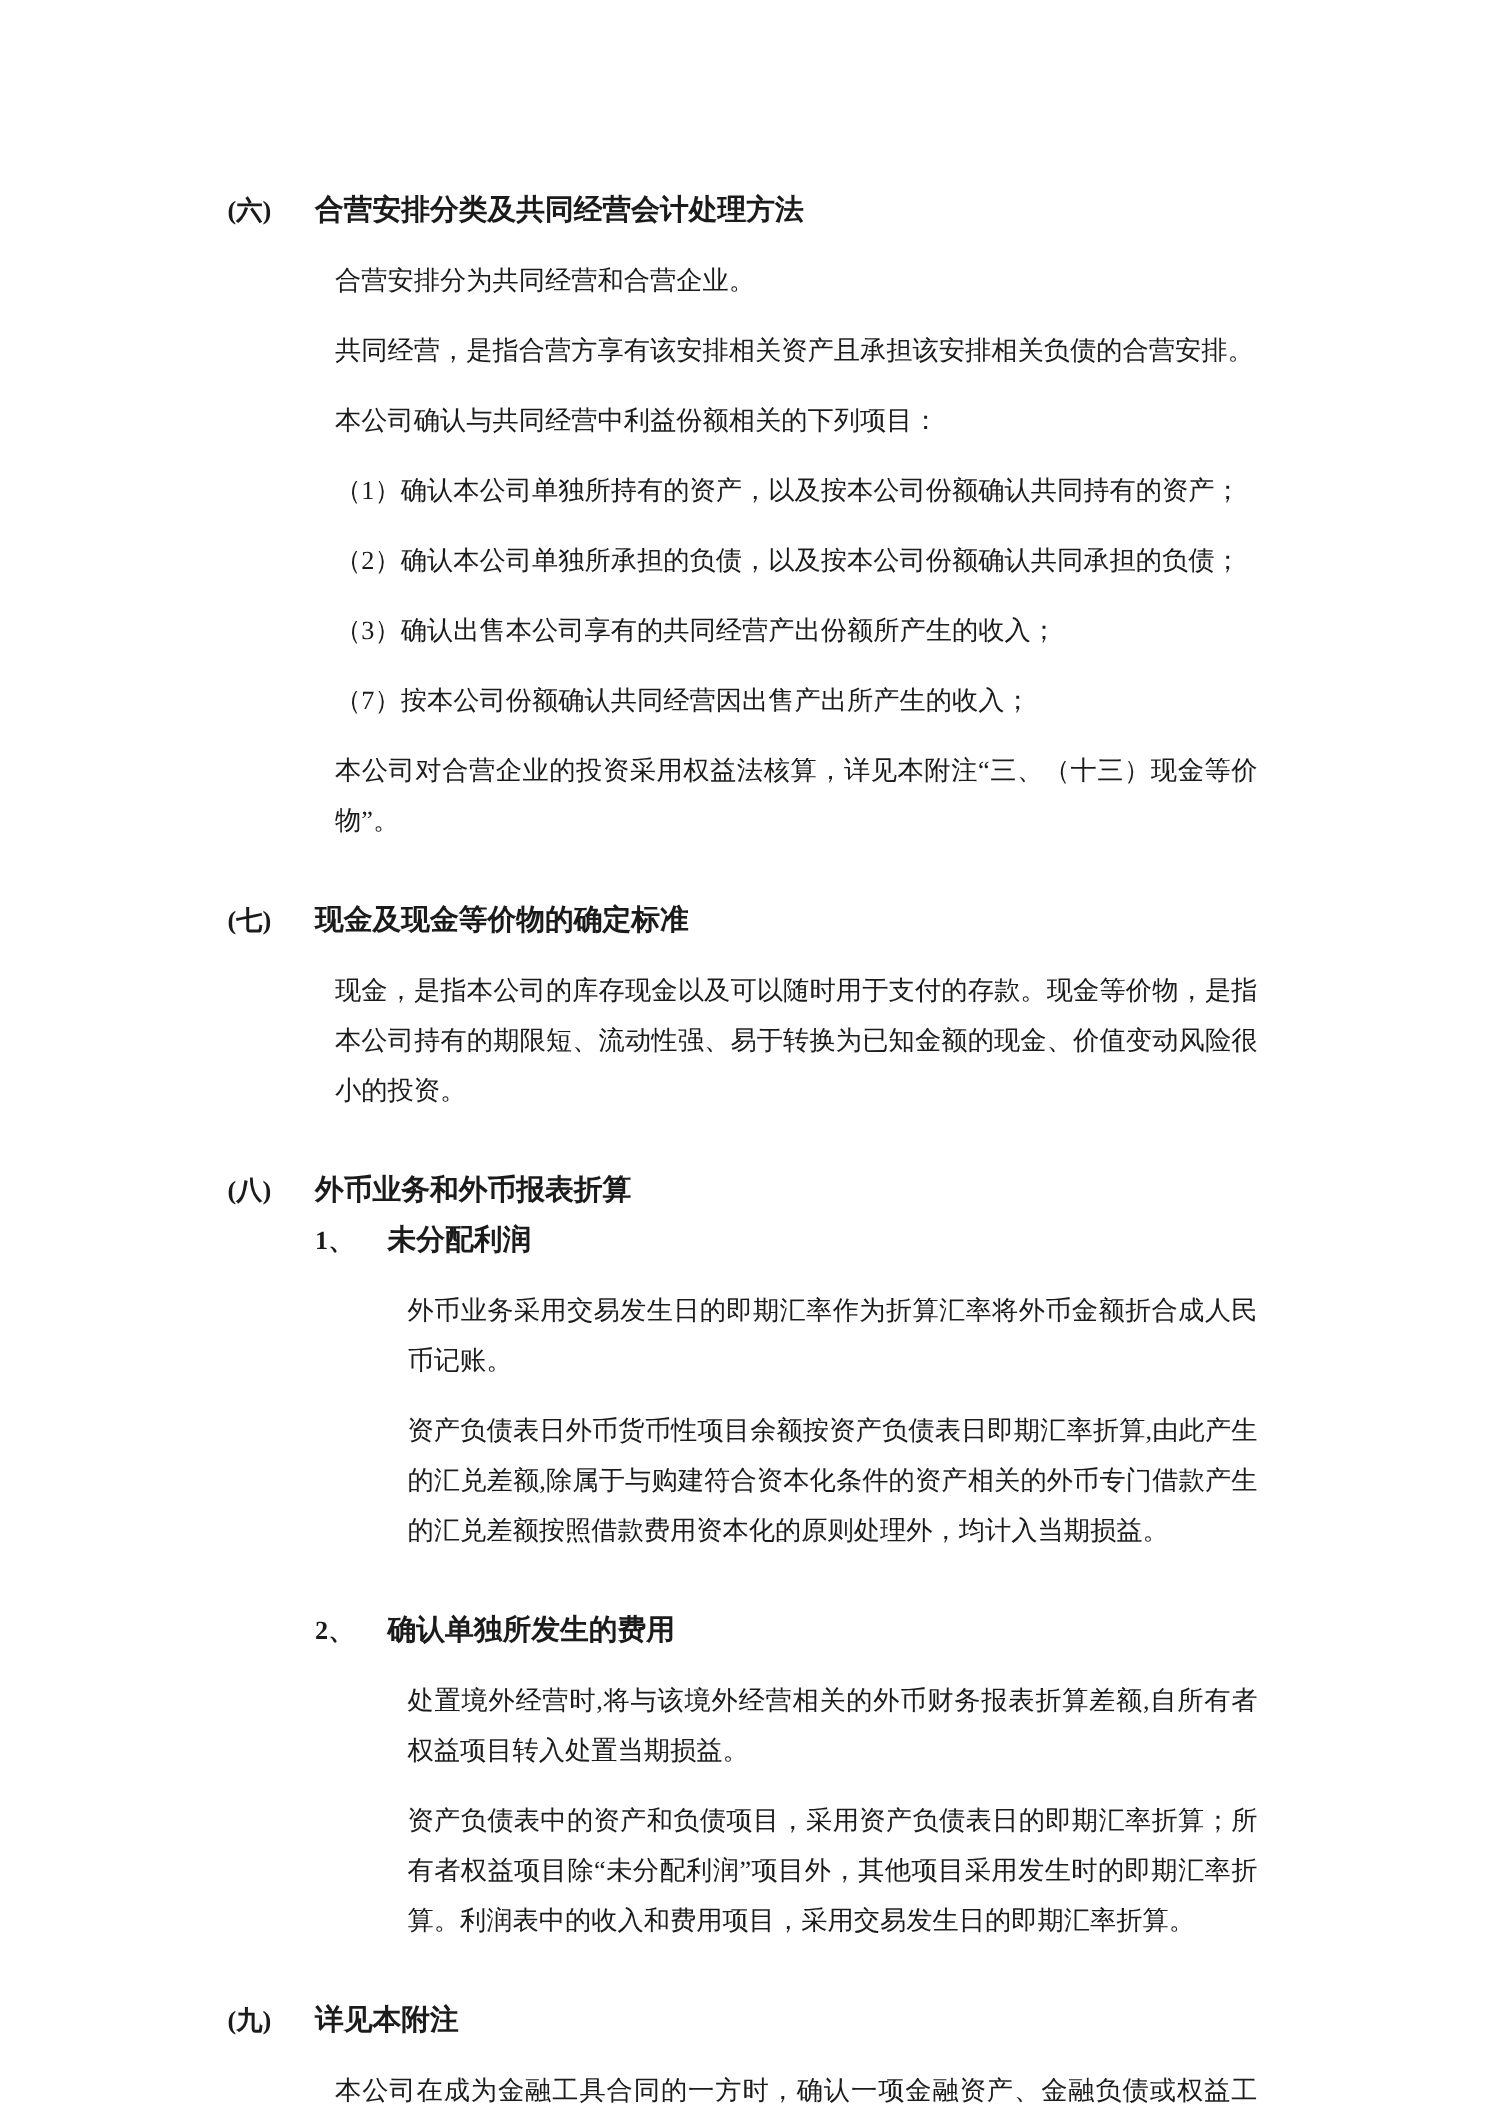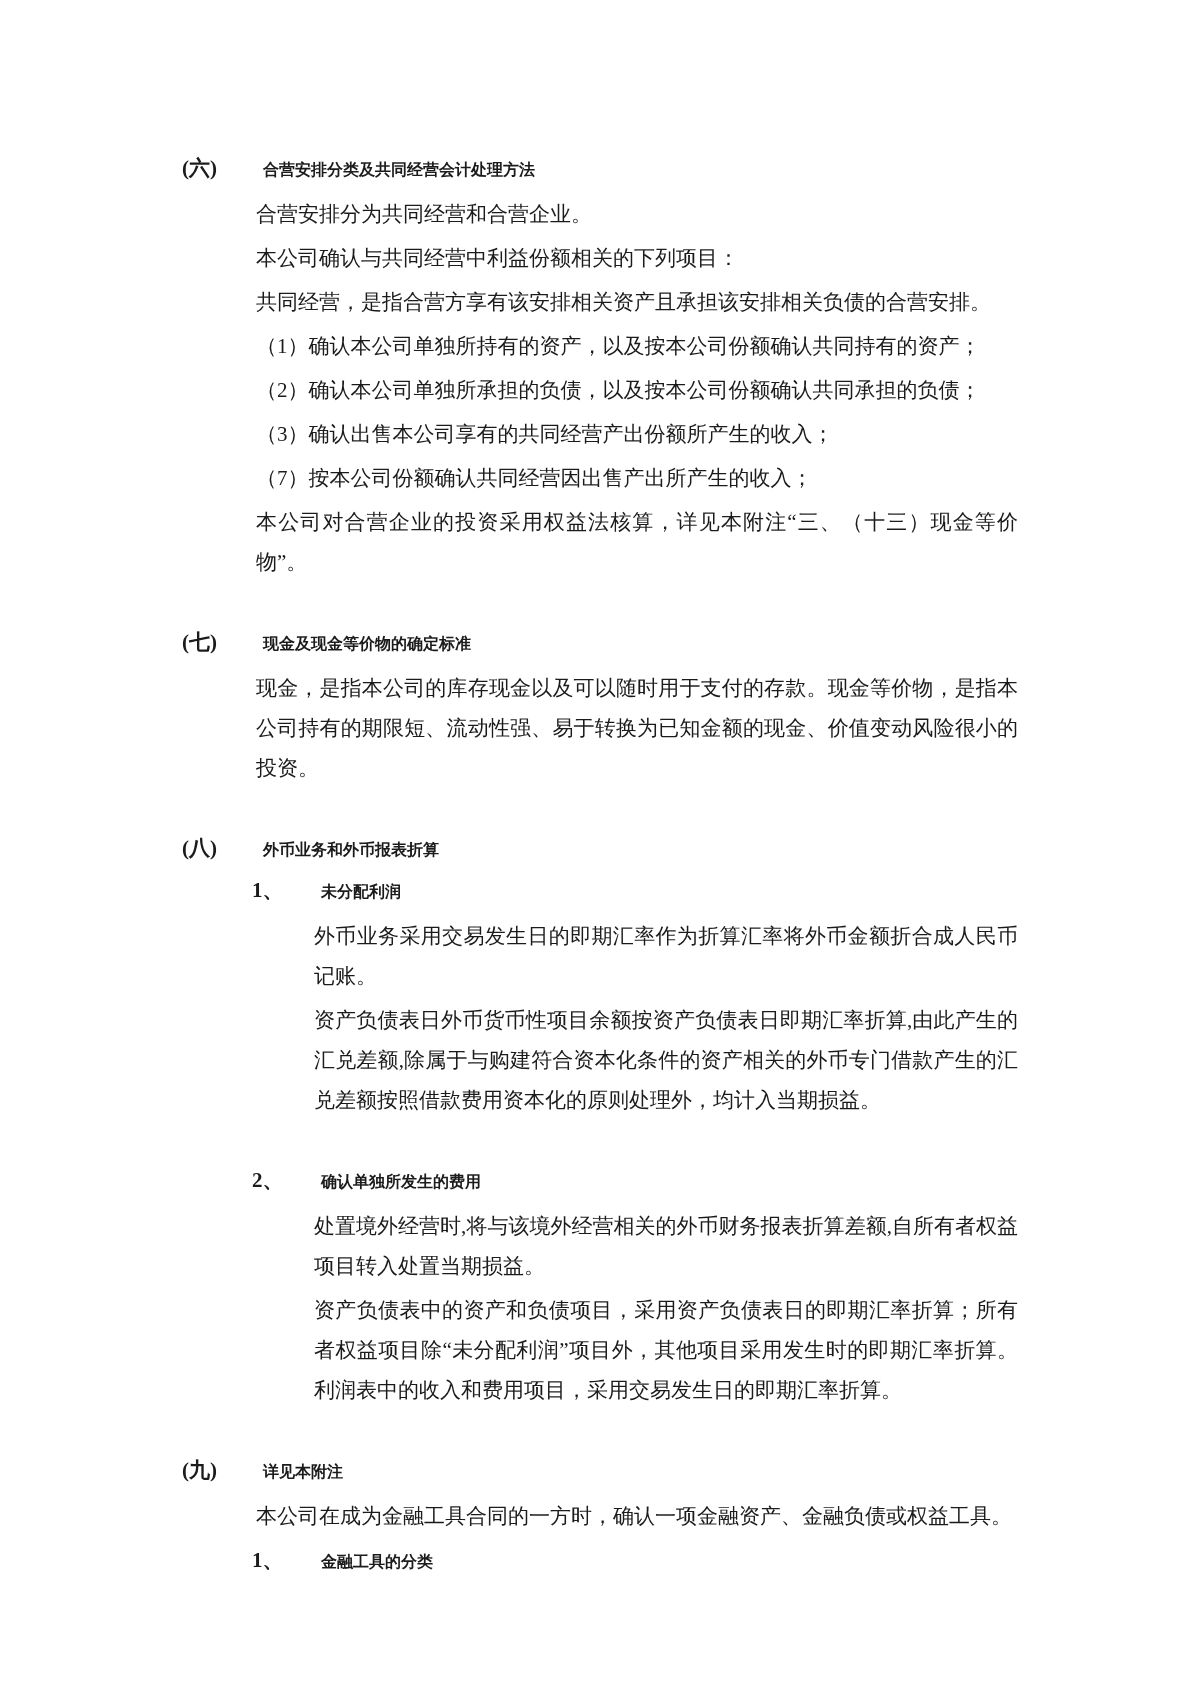--- a/index.html
+++ b/index.html
@@ -33,28 +33,28 @@
   }
   .sec-num {
     position: absolute;
     left: -70px;
     top: 0;
     font-weight: bold;
     white-space: nowrap;
   }
   .sec-title {
     display: inline;
-    font-size: 16px;
+    font-size: 23px;
     font-weight: bold;
-    margin: 11px;
+    margin: 0;
     text-align: center;
   }
   .sec-body p,
   .subsec-body p {
-    margin: 4px;
+    margin: 16px;
     text-align: justify;
   }
   .subsec {
     position: relative;
     margin-left: 58px;
     width: 712px;
   }
   .subsec + .subsec {
     margin-top: 40px;
   }
@@ -74,22 +74,22 @@
 
 <div class="page">
 
   <section class="sec">
     <div class="sec-head">
       <span class="sec-num">(六)</span>
       <h2 class="sec-title">合营安排分类及共同经营会计处理方法</h2>
     </div>
     <div class="sec-body">
       <p>合营安排分为共同经营和合营企业。</p>
+      <p>共同经营，是指合营方享有该安排相关资产且承担该安排相关负债的合营安排。</p>
       <p>本公司确认与共同经营中利益份额相关的下列项目：</p>
-      <p>共同经营，是指合营方享有该安排相关资产且承担该安排相关负债的合营安排。</p>
       <p>（1）确认本公司单独所持有的资产，以及按本公司份额确认共同持有的资产；</p>
       <p>（2）确认本公司单独所承担的负债，以及按本公司份额确认共同承担的负债；</p>
       <p>（3）确认出售本公司享有的共同经营产出份额所产生的收入；</p>
       <p>（7）按本公司份额确认共同经营因出售产出所产生的收入；</p>
       <p>本公司对合营企业的投资采用权益法核算，详见本附注“三、（十三）现金等价物”。</p>
     </div>
   </section>
 
   <section class="sec">
     <div class="sec-head">

